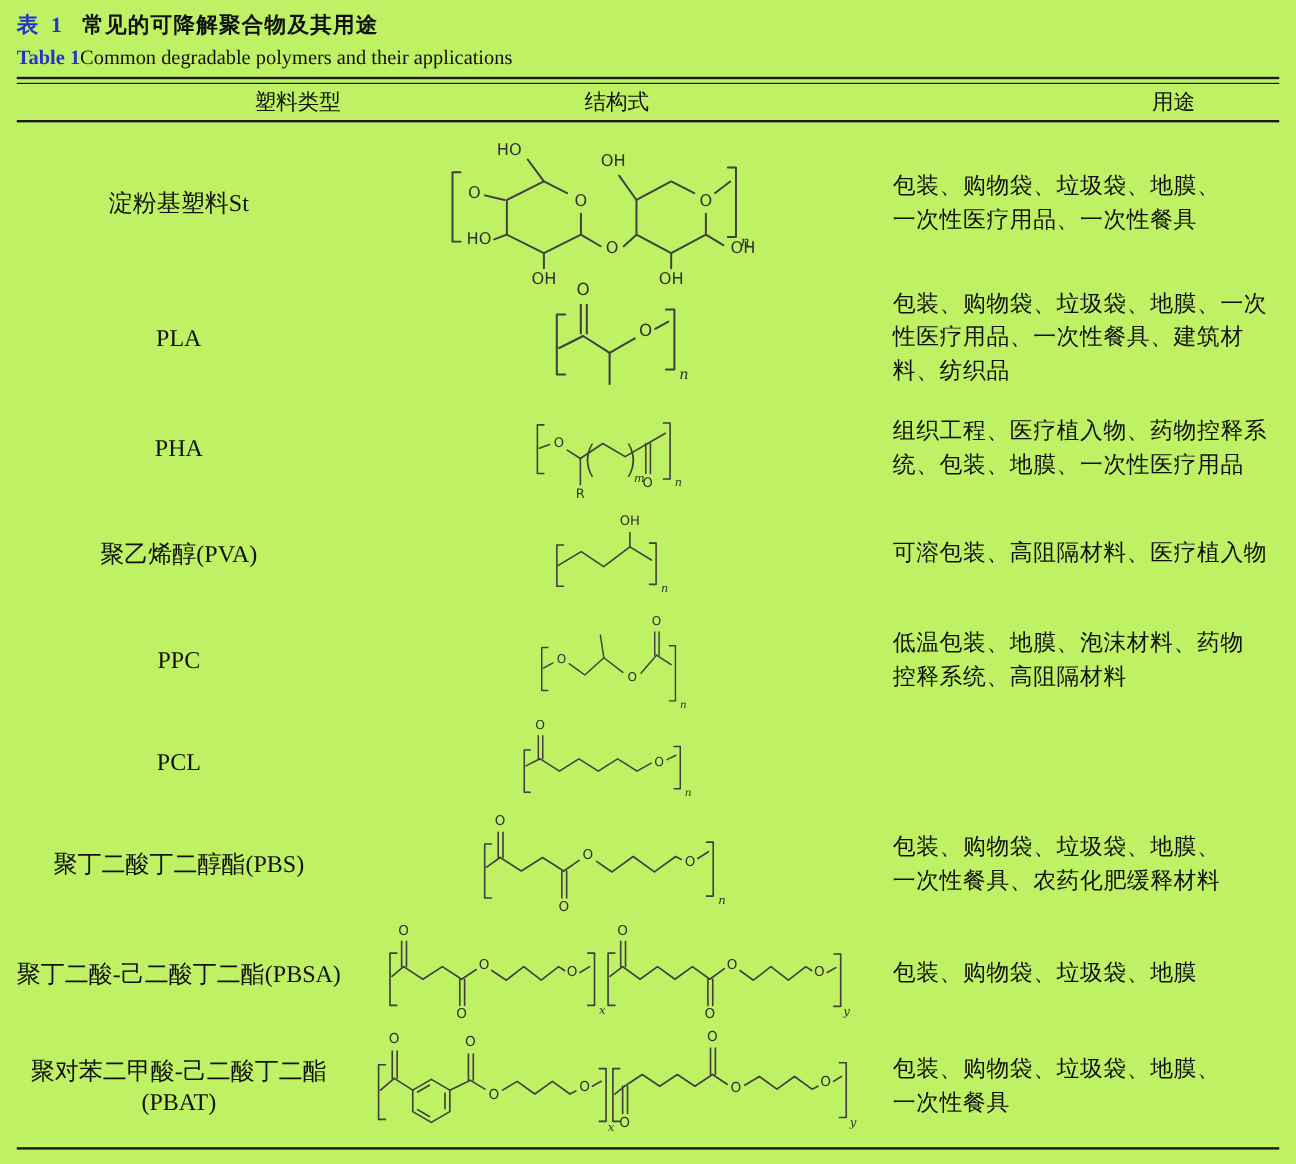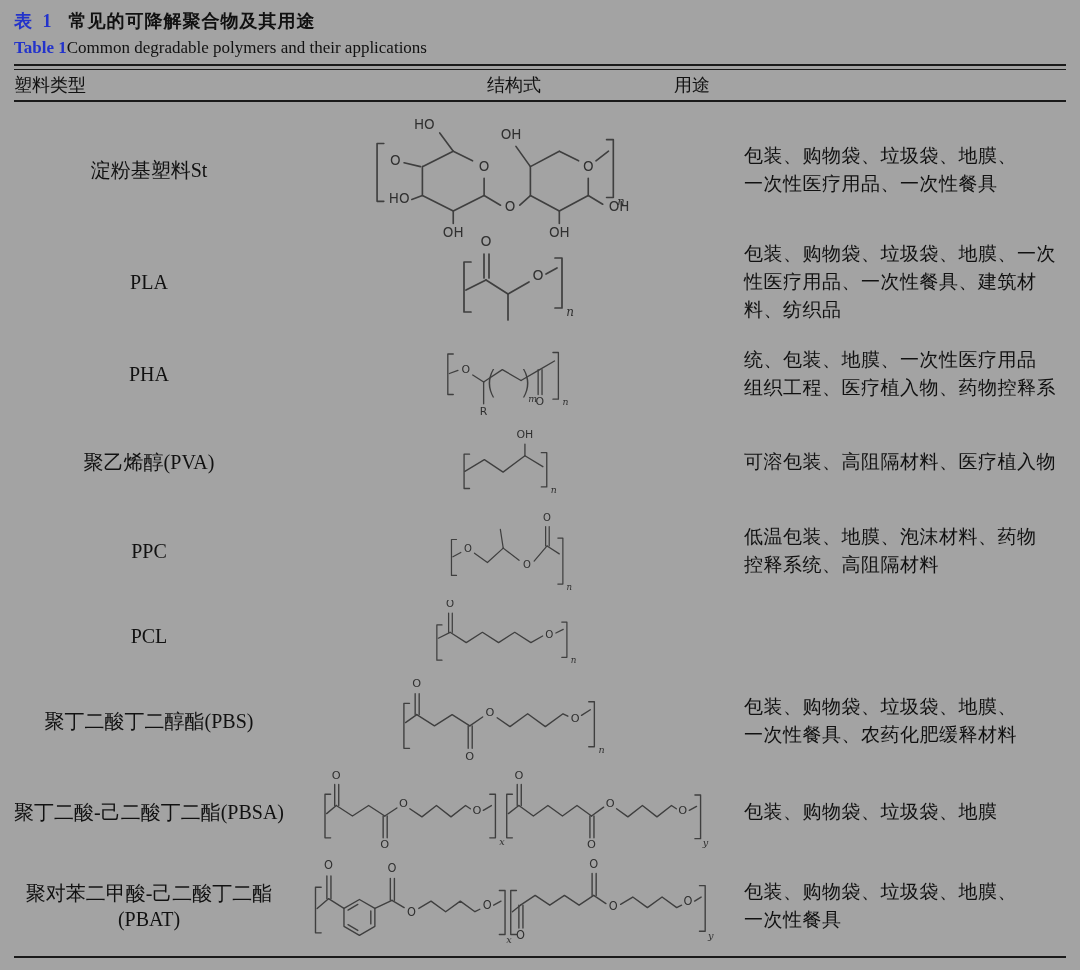--- a/index.html
+++ b/index.html
@@ -1,30 +1,30 @@
 <!DOCTYPE html>
 <html><head>
 <meta charset="utf-8">
 <style>
   html,body{margin:0;padding:0;background:#fff;}
   body{width:1080px;height:970px;font-family:"Liberation Serif",serif;color:#111;}
-  .page{position:relative;width:1080px;height:970px;overflow:hidden;background:#a3a3a3;}
+  .page{position:relative;width:1080px;height:970px;overflow:hidden;background:#bef264;}
   .titles{padding:8px 0 0 14px;}
   .t-zh{font-size:18px;font-weight:bold;letter-spacing:1px;line-height:26px;}
   .t-zh .lbl{color:#2333cb;margin-right:14px;letter-spacing:3px;}
   .t-en{font-size:17px;line-height:24px;margin-top:2px;}
   .t-en .lbl{color:#2333cb;font-weight:bold;}
   .tbl{margin:4px 14px 0 14px;width:1052px;}
   .toprule{height:3px;border-top:2px solid #1a1a1a;border-bottom:1px solid #1a1a1a;}
   .headrow{display:flex;height:30px;align-items:center;border-bottom:2px solid #1a1a1a;font-size:18px;}
   .row{display:flex;align-items:center;}
   .c1{width:270px;text-align:center;}
   .c2{width:460px;display:flex;justify-content:center;align-items:center;}
   .c3{width:322px;text-align:center;}
-  .hc{text-align:left;}
+  .hc{text-align:right;}
   .type{font-size:20px;line-height:26px;text-align:center;width:100%;}
   .uses{font-size:19px;line-height:28px;text-align:left;width:100%;letter-spacing:0.5px;}
   .botrule{border-top:2.5px solid #1a1a1a;height:2px;}
   
   svg.chem{display:block;}
   .bond{stroke:#3f3f3f;stroke-width:1.7;fill:none;stroke-linecap:round;stroke-linejoin:round;}
   .atom{font-family:"DejaVu Sans",sans-serif;font-size:14px;fill:#303030;text-anchor:middle;}
   .sub{font-family:"DejaVu Serif",serif;font-style:italic;font-size:12px;fill:#303030;text-anchor:middle;}
   .paren{font-family:"DejaVu Sans",sans-serif;font-size:40px;fill:#3f3f3f;text-anchor:middle;font-weight:200;}
 </style>
@@ -141,22 +141,22 @@
           <path class="bond" d="M104,70 L128,56"></path>
           <path class="bond" d="M126,56 L126,88 M131,56 L131,88"></path>
           <text class="atom" x="128" y="102">O</text>
           <path class="bond" d="M128,56 L147,45"></path>
           <path class="bond" d="M145,34 L152,34 L152,94 L145,94"></path>
           <text class="sub" x="161" y="101">n</text>
         </svg>
       </div>
       <div class="c3">
         <div class="uses">
+          <div>组织工程、医疗植入物、药物控释系</div>
           <div>统、包装、地膜、一次性医疗用品</div>
-          <div>组织工程、医疗植入物、药物控释系</div>
         </div>
       </div>
     </div>
 
     <div class="row" style="height:82px">
       <div class="c1">
           <div class="type">聚乙烯醇(PVA)</div>
         </div>
       <div class="c2">
         <svg class="chem" width="160" height="78" viewBox="0 0 160 100">

